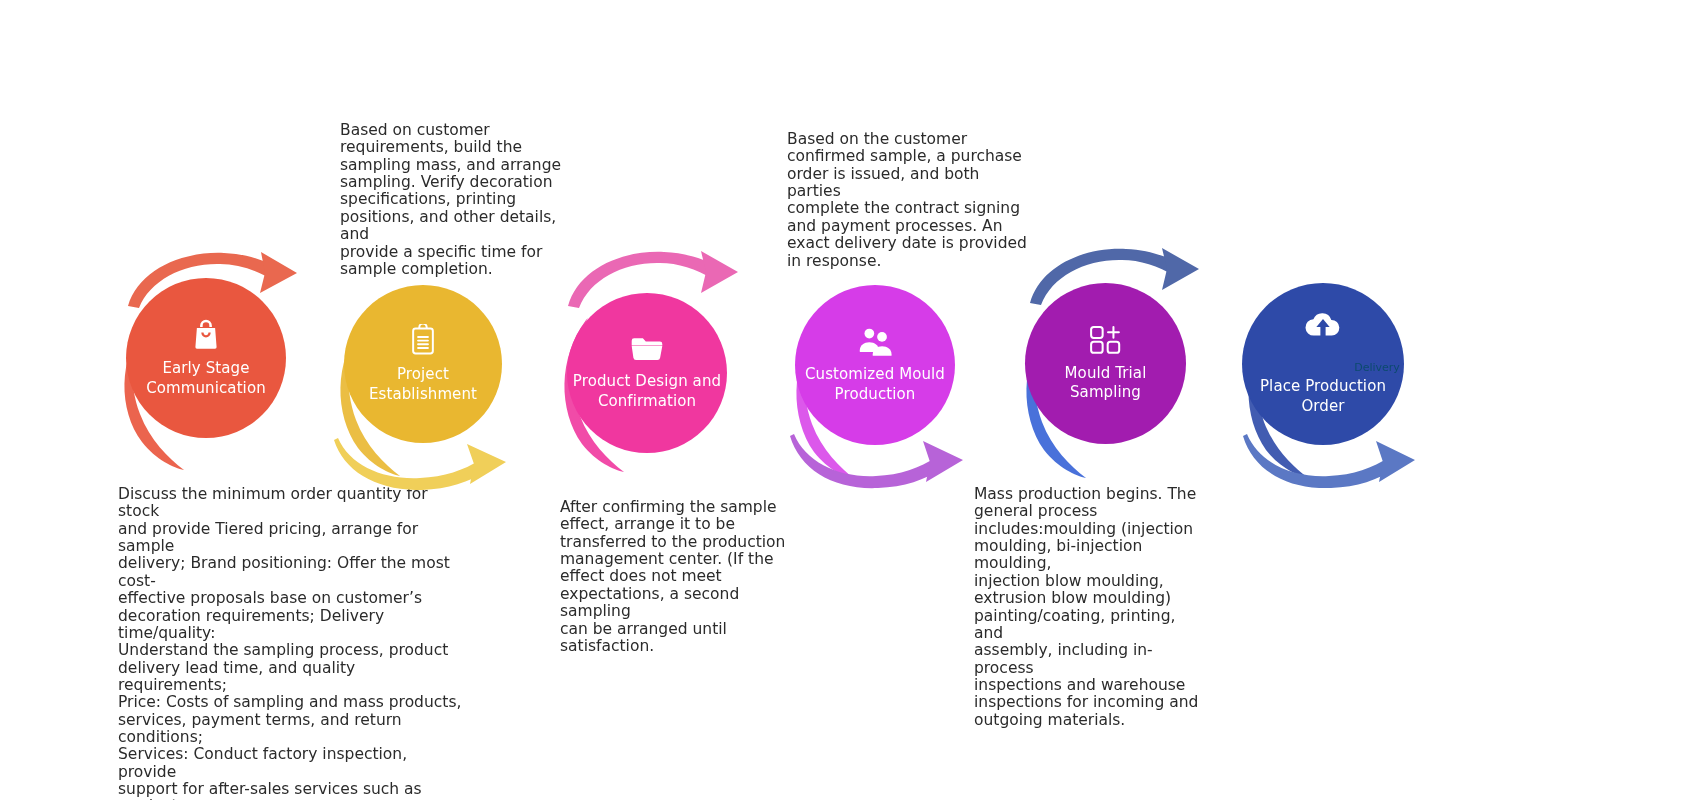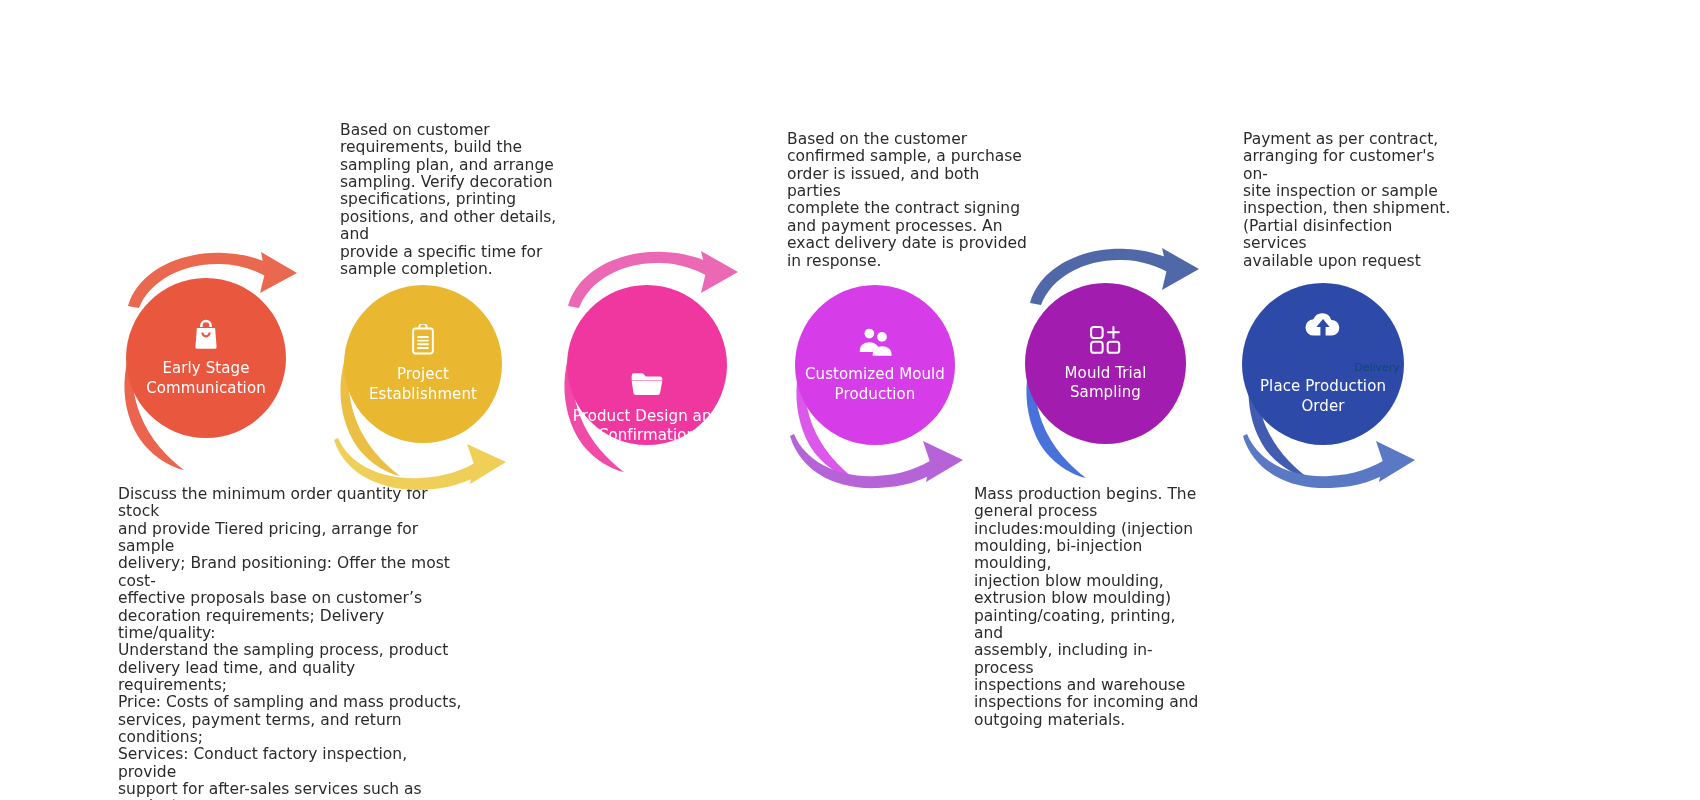--- a/index.html
+++ b/index.html
@@ -56,55 +56,57 @@
     white-space: pre-line;
   }
 </style>
 </head>
 <body>
 
 <div id="stage">
 
   <div class="note" style="left:340px; top:122px; width:250px;">Based on customer
 requirements, build the
-sampling plan, and arrange
+sampling mass, and arrange
 sampling. Verify decoration
 specifications, printing
 positions, and other details, and
 provide a specific time for
 sample completion.</div>
 
   <div class="note" style="left:787px; top:131px; width:240px;">Based on the customer
 confirmed sample, a purchase
 order is issued, and both parties
 complete the contract signing
 and payment processes. An
 exact delivery date is provided
 in response.</div>
 
-  <div class="note" style="left:1243px; top:131px; width:215px;">Payment as per contract,
-arranging for customer's on-
-site inspection or sample
-inspection, then shipment.
-(Partial disinfection services
-available upon request</div>
 
   <div class="note" style="left:118px; top:486px; width:345px;">Discuss the minimum order quantity for stock
 and provide Tiered pricing, arrange for sample
 delivery; Brand positioning: Offer the most cost-
 effective proposals base on customer’s
 decoration requirements; Delivery time/quality:
 Understand the sampling process, product
 delivery lead time, and quality requirements;
 Price: Costs of sampling and mass products,
 services, payment terms, and return conditions;
 Services: Conduct factory inspection, provide
 support for after-sales services such as product
 shelf life.</div>
 
+  <div class="note" style="left:560px; top:499px; width:240px;">After confirming the sample
+effect, arrange it to be
+transferred to the production
+management center. (If the
+effect does not meet
+expectations, a second sampling
+can be arranged until
+satisfaction.</div>
 
   <div class="note" style="left:974px; top:486px; width:232px;">Mass production begins. The
 general process
 includes:moulding (injection
 moulding, bi-injection moulding,
 injection blow moulding,
 extrusion blow moulding)
 painting/coating, printing, and
 assembly, including in-process
 inspections and warehouse
@@ -156,21 +158,21 @@
   </div>
 
   <div class="node">
     <svg class="arrow" style="left:552px; top:262px;" width="205" height="215" viewBox="0 0 205 215">
       <path d="M34 58 C6 96 6 148 30 182 C44 200 62 208 72 210 C56 198 38 180 28 154 C16 120 18 86 36 56 Z" fill="#f0379f" opacity="0.9"></path>
     </svg>
     <svg class="arrow" style="left:562px; top:248px;" width="192" height="66" viewBox="0 0 192 66">
       <path d="M6 58 C16 22 58 2 102 4 C126 5 144 12 158 20 L151 31 C134 21 116 15 98 15 C62 14 28 31 17 60 Z" fill="#ea68b4"></path>
       <path d="M139 3 L176 24 L139 45 L144 24 Z" fill="#ea68b4"></path>
     </svg>
-    <div class="circle" style="left:567px; top:285px; width:160px; height:160px; background:#f0379f;justify-content:flex-end;">
+    <div class="circle" style="left:567px; top:293px; width:160px; height:160px; background:#f0379f;">
       <div class="icon-wrap">
         <svg width="34" height="28" viewBox="0 0 28 22" fill="#ffffff">
           <path d="M1.4 4.2a2 2 0 012-2h7.2l2.4 2.6h11.6a2 2 0 012 2v1.4H1.4V4.2z"></path>
           <path d="M1.4 8.6h25.2l-1.8 9.6a2.2 2.2 0 01-2.2 1.8H5a2.2 2.2 0 01-2.2-1.8L1.4 8.6z"></path>
         </svg>
       </div>
       <div class="circle-label">Product Design and
 Confirmation</div>
     </div>
   </div>

